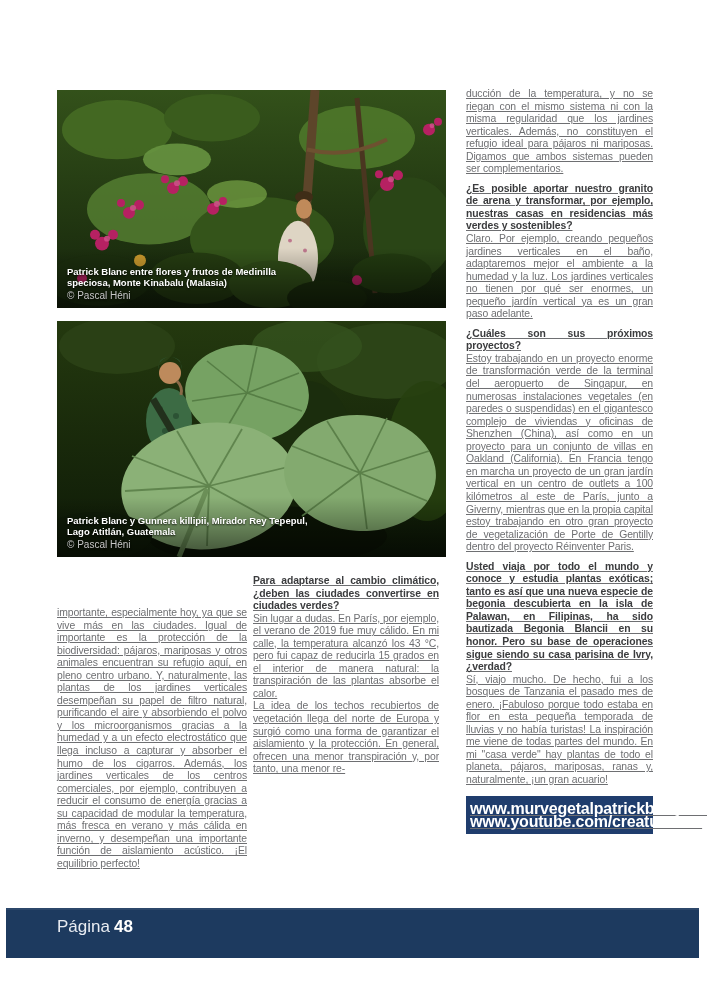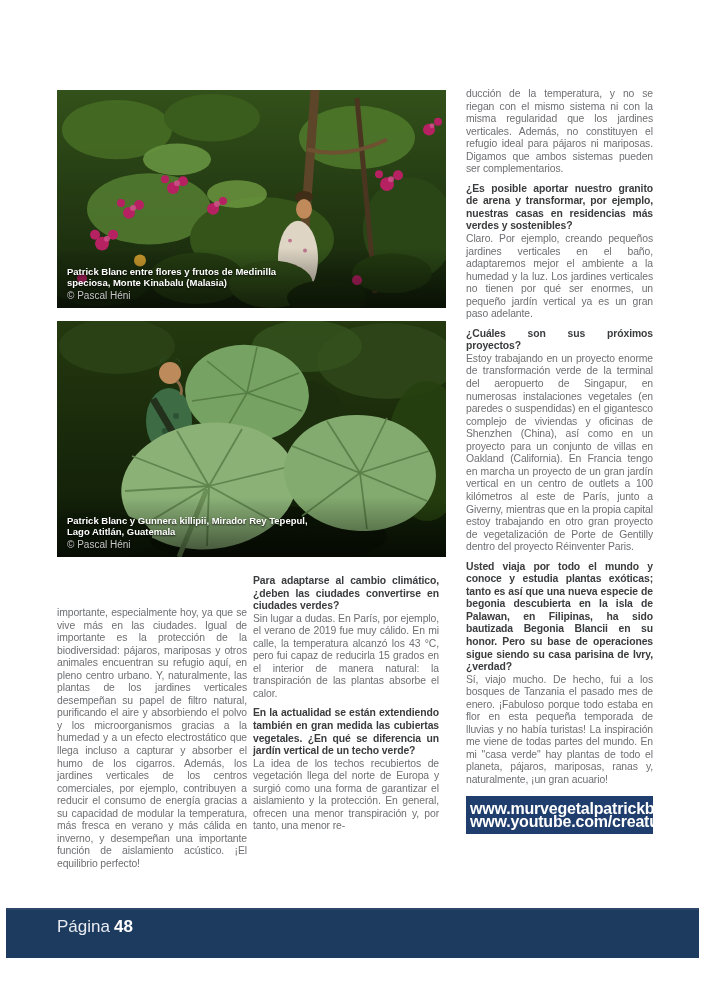--- a/index.html
+++ b/index.html
@@ -12,21 +12,21 @@
   .photo-1{top:90px;height:218px;}
   .photo-2{top:321px;height:236px;}
   .caption{position:absolute;left:10px;bottom:7px;color:#ffffff;font-weight:bold;
            font-size:9.5px;line-height:11.5px;text-shadow:0 1px 2px rgba(0,0,0,.85);}
   .caption .credit{display:block;font-weight:normal;color:#c7c7c7;font-size:10px;margin-top:1px;}
   .caption span{display:block;}
   .photo .shade{position:absolute;left:0;right:0;bottom:0;height:60px;
                 background:linear-gradient(to top,rgba(0,0,0,.55),rgba(0,0,0,0));}
 
   
-  .col{position:absolute;text-align:justify;color:#6e6f72;font-size:10.4px;line-height:12.55px;letter-spacing:-0.1px;}
+  .col{position:absolute;text-align:justify;color:#6e6f72;font-size:10.4px;line-height:12.55px;letter-spacing:-0.1px;text-decoration:underline;}
   .col p{margin:0;}
   .col p.q{font-weight:bold;color:#3b3c3e;margin-top:7px;}
   .col p.q:first-child{margin-top:0;}
   .col-left{left:57px;top:575px;width:190px;margin-top:32px;}
   .col-mid{left:253px;top:575px;width:186px;}
   .col-right{left:466px;top:88px;width:187px;}
 
   .link-box{margin-top:9px;background:#1f3d6d;color:#ffffff;font-weight:bold;
             font-size:16px;line-height:13px;text-align:center;padding:6px 4px;letter-spacing:-0.2px;}
   .link-box a{color:#ffffff;text-decoration:none;display:block;}
@@ -194,21 +194,20 @@
     </div>
   </div>
 
   <div class="col col-left">
     <p>importante, especialmente hoy, ya que se vive más en las ciudades. Igual de importante es la protección de la biodiversidad: pájaros, mariposas y otros animales encuentran su refugio aquí, en pleno centro urbano. Y, naturalmente, las plantas de los jardines verticales desempeñan su papel de filtro natural, purificando el aire y absorbiendo el polvo y los microorganismos gracias a la humedad y a un efecto electrostático que llega incluso a capturar y absorber el humo de los cigarros. Además, los jardines verticales de los centros comerciales, por ejemplo, contribuyen a reducir el consumo de energía gracias a su capacidad de modular la temperatura, más fresca en verano y más cálida en inverno, y desempeñan una importante función de aislamiento acústico. ¡El equilibrio perfecto!</p>
   </div>
 
   <div class="col col-mid">
     <p class="q">Para adaptarse al cambio climático, ¿deben las ciudades convertirse en ciudades verdes?</p>
     <p>Sin lugar a dudas. En París, por ejemplo, el verano de 2019 fue muy cálido. En mi calle, la temperatura alcanzó los 43 °C, pero fui capaz de reducirla 15 grados en el interior de manera natural: la transpiración de las plantas absorbe el calor.</p>
-    <p class="q">En la actualidad se están extendiendo también en gran medida las cubiertas vegetales. ¿En qué se diferencia un jardín vertical de un techo verde?</p>
     <p>La idea de los techos recubiertos de vegetación llega del norte de Europa y surgió como una forma de garantizar el aislamiento y la protección. En general, ofrecen una menor transpiración y, por tanto, una menor re-</p>
   </div>
 
   <div class="col col-right">
     <p>ducción de la temperatura, y no se riegan con el mismo sistema ni con la misma regularidad que los jardines verticales. Además, no constituyen el refugio ideal para pájaros ni mariposas. Digamos que ambos sistemas pueden ser complementarios.</p>
     <p class="q">¿Es posible aportar nuestro granito de arena y transformar, por ejemplo, nuestras casas en residencias más verdes y sostenibles?</p>
     <p>Claro. Por ejemplo, creando pequeños jardines verticales en el baño, adaptaremos mejor el ambiente a la humedad y la luz. Los jardines verticales no tienen por qué ser enormes, un pequeño jardín vertical ya es un gran paso adelante.</p>
     <p class="q">¿Cuáles son sus próximos proyectos?</p>
     <p>Estoy trabajando en un proyecto enorme de transformación verde de la terminal del aeropuerto de Singapur, en numerosas instalaciones vegetales (en paredes o suspendidas) en el gigantesco complejo de viviendas y oficinas de Shenzhen (China), así como en un proyecto para un conjunto de villas en Oakland (California). En Francia tengo en marcha un proyecto de un gran jardín vertical en un centro de outlets a 100 kilómetros al este de París, junto a Giverny, mientras que en la propia capital estoy trabajando en otro gran proyecto de vegetalización de Porte de Gentilly dentro del proyecto Réinventer Paris.</p>
     <p class="q">Usted viaja por todo el mundo y conoce y estudia plantas exóticas; tanto es así que una nueva especie de begonia descubierta en la isla de Palawan, en Filipinas, ha sido bautizada Begonia Blancii en su honor. Pero su base de operaciones sigue siendo su casa parisina de Ivry, ¿verdad?</p>

